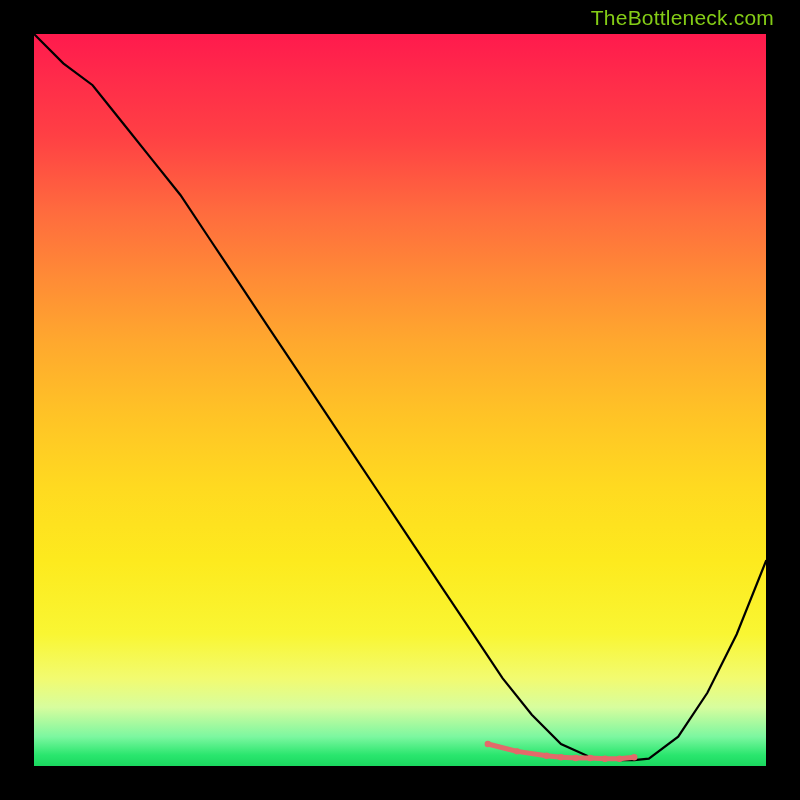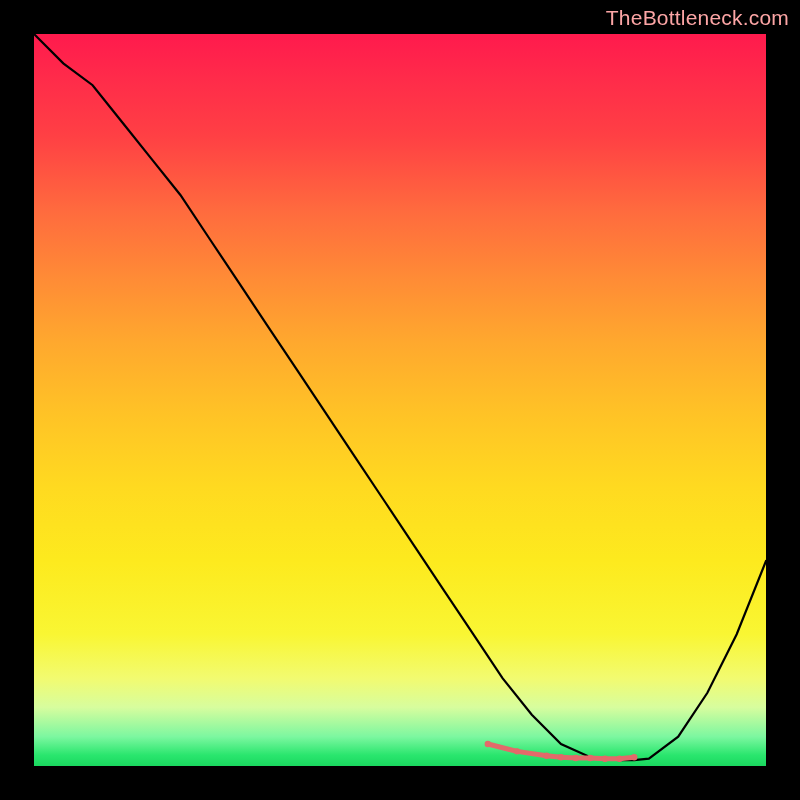--- a/index.html
+++ b/index.html
@@ -6,22 +6,22 @@
   body {
     width: 800px;
     height: 800px;
     background: #000;
     position: relative;
     font-family: Arial, sans-serif;
   }
   .watermark {
     position: absolute;
     top: 6px;
-    right: 11px;
-    color: #fca5a5;
+    right: 26px;
+    color: #84cc16;
     font-size: 21px;
     font-weight: 500;
     letter-spacing: 0.2px;
   }
   .plot-area {
     position: absolute;
     top: 34px;
     left: 34px;
     width: 732px;
     height: 732px;

